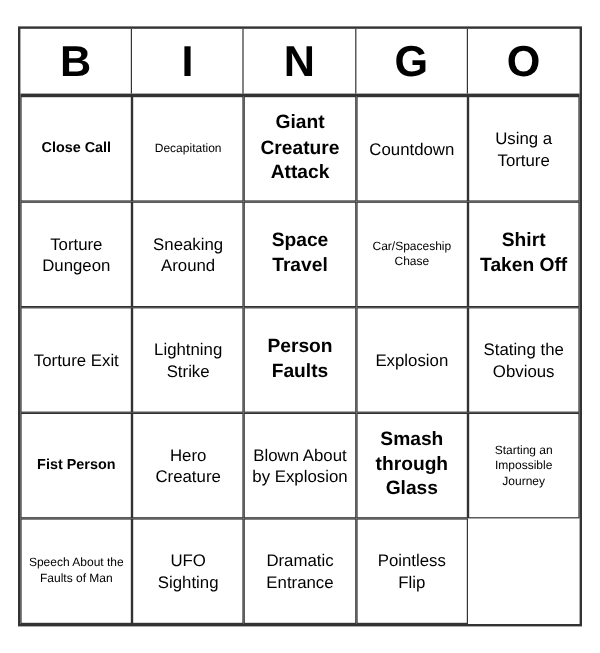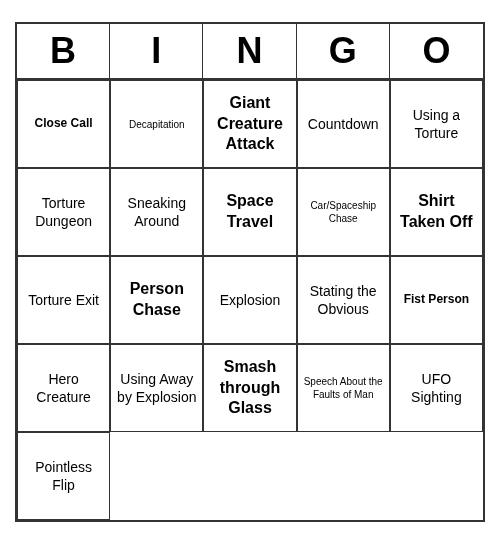--- a/index.html
+++ b/index.html
@@ -115,44 +115,53 @@
       </div>
       <div class="bingo-cell small-text">
         <span>Car/Spaceship Chase</span>
       </div>
       <div class="bingo-cell medium-text">
         <span>Shirt Taken Off</span>
       </div>
       <div class="bingo-cell">
         <span>Torture Exit</span>
       </div>
+      <div class="bingo-cell">
+        <span>Lightning Strike</span>
+      </div>
       <div class="bingo-cell medium-text">
-        <span>Person Chase</span>
+        <span>Person Faults</span>
       </div>
       <div class="bingo-cell">
         <span>Explosion</span>
       </div>
       <div class="bingo-cell">
         <span>Stating the Obvious</span>
       </div>
       <div class="bingo-cell large-text">
         <span>Fist Person</span>
       </div>
       <div class="bingo-cell">
         <span>Hero Creature</span>
       </div>
       <div class="bingo-cell">
-        <span>Using Away by Explosion</span>
+        <span>Blown About by Explosion</span>
       </div>
       <div class="bingo-cell medium-text">
         <span>Smash through Glass</span>
+      </div>
+      <div class="bingo-cell small-text">
+        <span>Starting an Impossible Journey</span>
       </div>
       <div class="bingo-cell small-text">
         <span>Speech About the Faults of Man</span>
       </div>
       <div class="bingo-cell">
         <span>UFO Sighting</span>
       </div>
       <div class="bingo-cell">
+        <span>Dramatic Entrance</span>
+      </div>
+      <div class="bingo-cell">
         <span>Pointless Flip</span>
       </div>
     </div>
 </div>
 
 </body></html>

